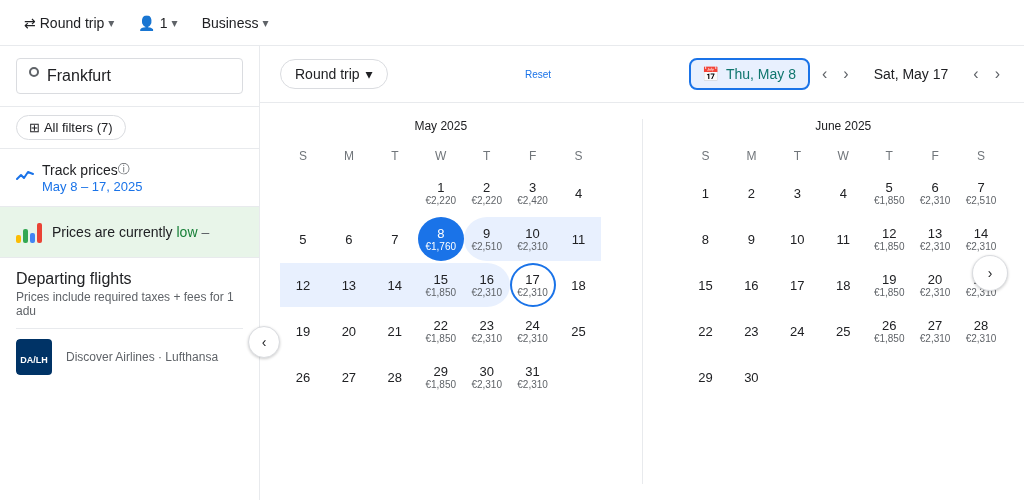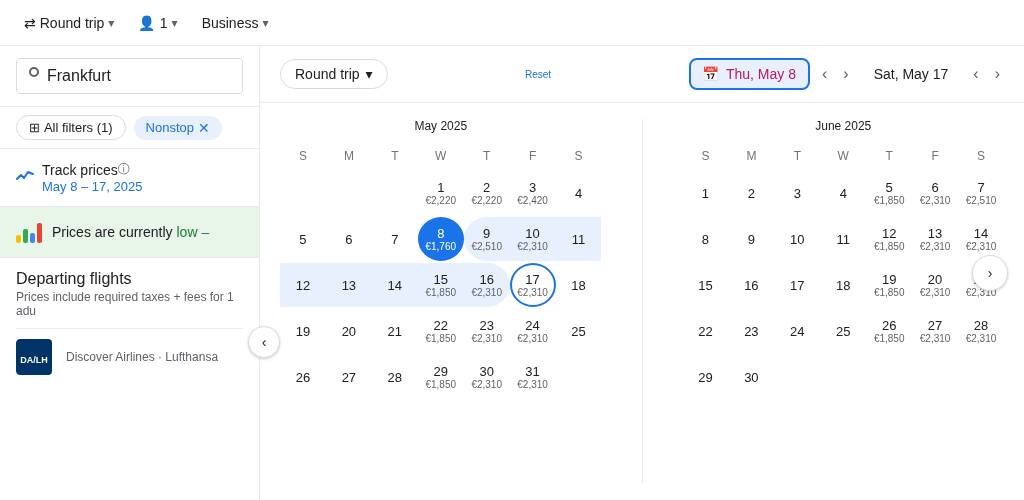--- a/index.html
+++ b/index.html
@@ -125,21 +125,21 @@
     .reset-btn {
       background: none; border: none; color: #1a73e8;
       font-size: 10px; cursor: pointer; margin-left: auto;
     }
     .date-selector {
       display: flex; align-items: center; gap: 6px;
       border: 2px solid #1a73e8; border-radius: 8px;
       padding: 6px 12px; cursor: pointer;
     }
     .date-selector.active { background: #e8f0fe; }
-    .date-selector-text { font-size: 14px; font-weight: 500; color: #be185d; }
+    .date-selector-text { font-size: 14px; font-weight: 500; color: #0f766e; }
     .date-nav-btn {
       background: none; border: none; cursor: pointer;
       color: #5f6368; font-size: 16px; padding: 2px 4px;
     }
     .date-selector-passive {
       display: flex; align-items: center; gap: 6px;
       border: 1px solid transparent; border-radius: 8px;
       padding: 6px 12px; cursor: pointer;
     }
     .date-selector-passive-text { font-size: 14px; color: #202124; }
@@ -231,26 +231,22 @@
     <div class="search-area">
       <div class="origin-field">
         <div class="origin-dot"></div>
         <span class="origin-text">Frankfurt</span>
       </div>
     </div>
 
     <div class="filters-row">
       <button class="filter-btn">
         <span>⊞</span>
-        <span>All filters (1)</span>
+        <span>All filters (7)</span>
       </button>
-      <div class="nonstop-btn">
-        <span>Nonstop</span>
-        <span class="close-x">✕</span>
-      </div>
     </div>
 
     <div class="track-prices">
       <span class="track-icon">
         <svg width="18" height="14" viewBox="0 0 18 14" fill="none">
           <polyline points="1,10 5,6 8,9 12,3 17,5" stroke="#1a73e8" stroke-width="2" fill="none" stroke-linecap="round" stroke-linejoin="round"></polyline>
         </svg>
       </span>
       <div>
         <div style="display:flex;align-items:center;">

